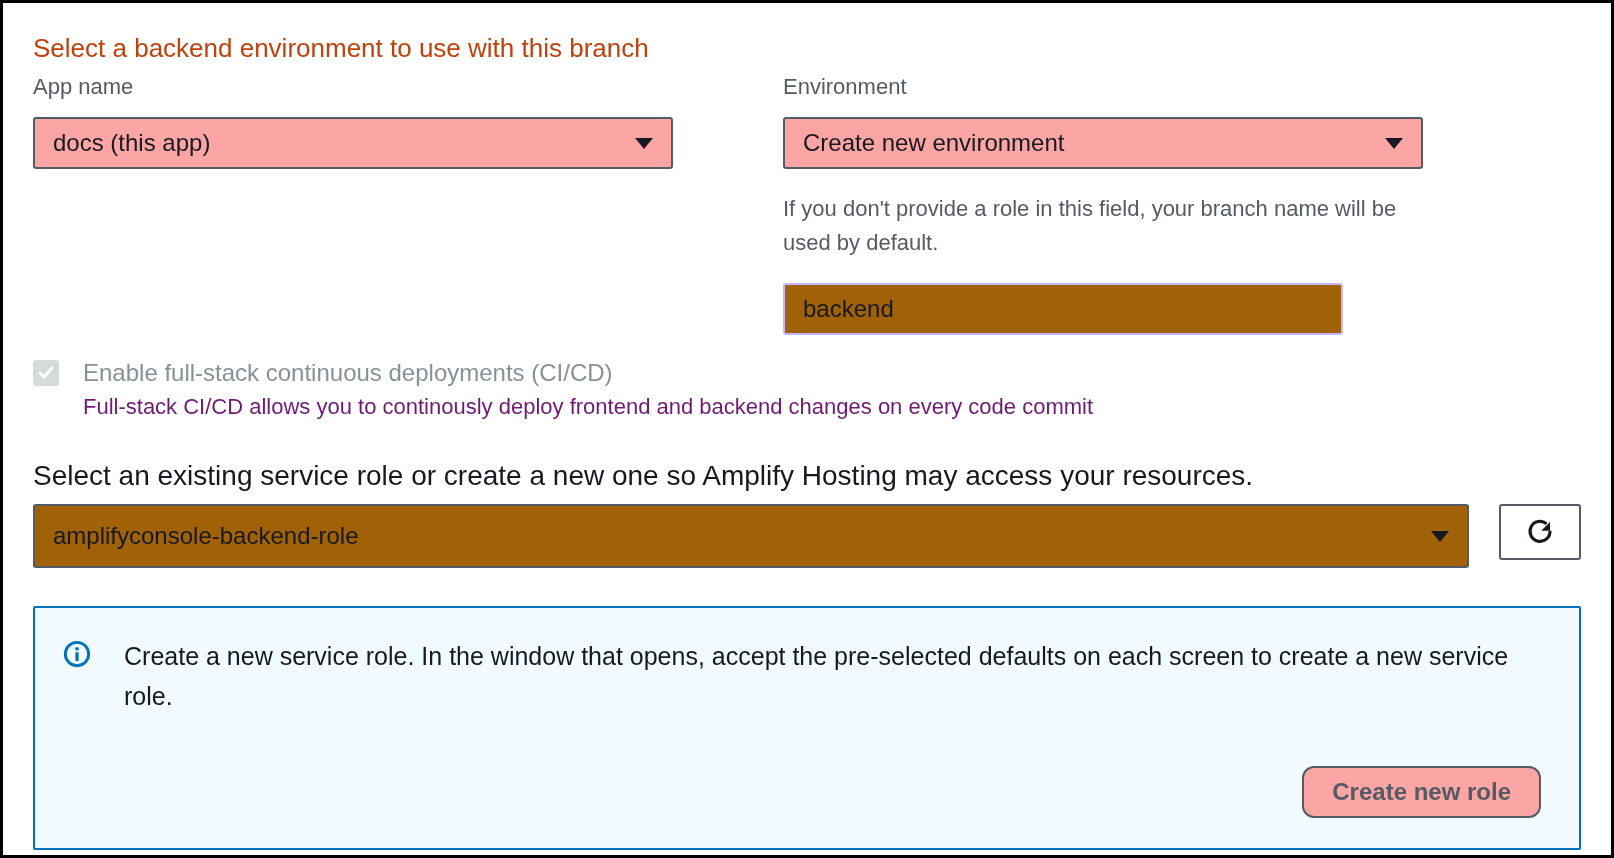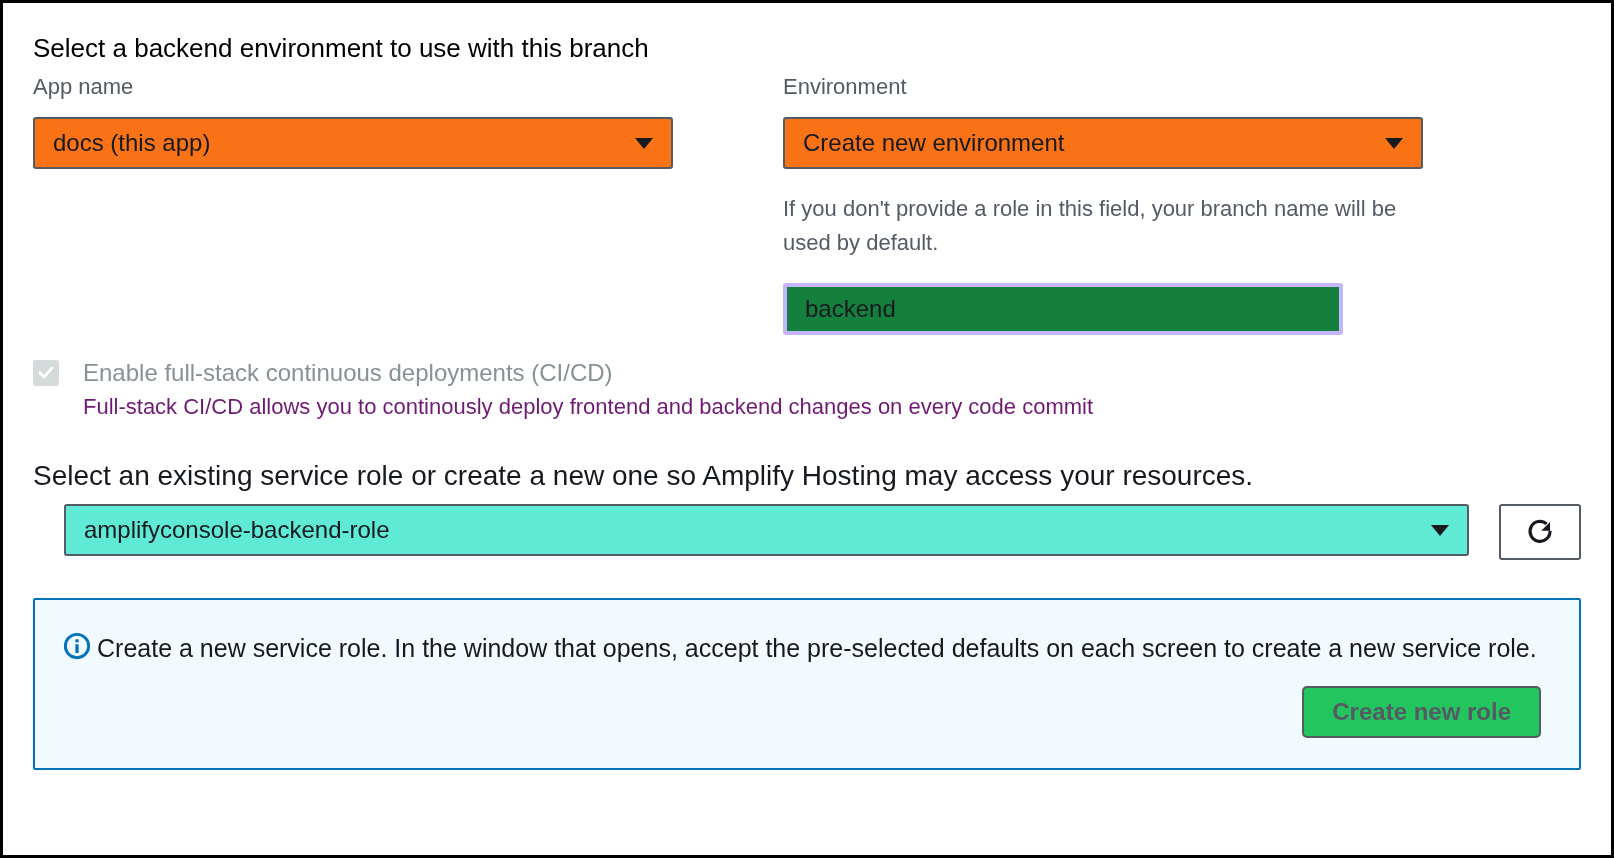--- a/index.html
+++ b/index.html
@@ -14,21 +14,21 @@
     }
     .container {
       border: 3px solid #000;
       padding: 30px 30px 32px 30px;
       width: 1614px;
       height: 858px;
     }
     .section-title {
       font-size: 26px;
       font-weight: 400;
-      color: #000000;
+      color: #c2410c;
       margin-bottom: 10px;
     }
     .row {
       display: flex;
       gap: 110px;
       margin-bottom: 20px;
     }
     .col {
       display: flex;
       flex-direction: column;
@@ -46,21 +46,21 @@
       margin-bottom: 8px;
     }
     .select-box {
       display: flex;
       align-items: center;
       justify-content: space-between;
       border: 2px solid #545b64;
       border-radius: 3px;
       padding: 8px 18px;
       height: 52px;
-      background: #f97316;
+      background: #fca5a5;
       cursor: pointer;
       width: 100%;
     }
     .select-box span {
       font-size: 24px;
       color: #16191f;
     }
     .caret-down {
       width: 0;
       height: 0;
@@ -69,28 +69,28 @@
       border-top: 11px solid #16191f;
     }
     .helper-text {
       font-size: 22px;
       color: #545b64;
       margin-top: 14px;
       margin-bottom: 14px;
       line-height: 1.55;
     }
     .text-input {
-      border: 4px solid #c4b5fd;
+      border: 2px solid #c4b5fd;
       border-radius: 3px;
       padding: 10px 18px;
       height: 52px;
       font-size: 24px;
       color: #16191f;
       width: 560px;
-      background: #15803d;
+      background: #a16207;
     }
     .checkbox-block {
       display: flex;
       align-items: flex-start;
       gap: 24px;
       margin-top: 22px;
       margin-bottom: 40px;
     }
     .checkbox {
       width: 26px;
@@ -136,24 +136,23 @@
       align-items: stretch;
     }
     .role-select {
       flex: 1;
       display: flex;
       align-items: center;
       justify-content: space-between;
       border: 2px solid #545b64;
       border-radius: 3px;
       padding: 8px 18px;
-      height: 52px;
-      background: #5eead4;
-      cursor: pointer;
-      margin-left: 31px;
+      height: 64px;
+      background: #a16207;
+      cursor: pointer;
     }
     .role-select span {
       font-size: 24px;
       color: #16191f;
     }
     .refresh-btn {
       width: 82px;
       height: 56px;
       border: 2px solid #545b64;
       border-radius: 3px;
@@ -168,49 +167,50 @@
       height: 30px;
       display: block;
     }
     .info-box {
       margin-top: 38px;
       border: 2px solid #0073bb;
       background: #f1faff;
       border-radius: 2px;
       padding: 28px 38px 30px 28px;
       display: flex;
-      gap: 6px;
+      gap: 33px;
       align-items: flex-start;
       position: relative;
     }
     .info-icon {
       flex-shrink: 0;
       margin-top: 4px;
     }
     .info-icon svg {
       width: 28px;
       height: 28px;
       display: block;
     }
     .info-text {
       font-size: 25px;
       color: #16191f;
       line-height: 1.6;
       flex: 1;
     }
     .create-role-btn {
       border: 2px solid #545b64;
-      border-radius: 5px;
-      background: #22c55e;
+      border-radius: 12px;
+      background: #fca5a5;
       padding: 10px 28px;
       font-size: 24px;
       font-weight: 700;
       color: #545b64;
       cursor: pointer;
       white-space: nowrap;
+      margin-top: 32px;
     }
     .info-body {
       flex: 1;
       display: flex;
       flex-direction: column;
     }
     .info-bottom {
       display: flex;
       justify-content: flex-end;
       margin-top: 18px;

